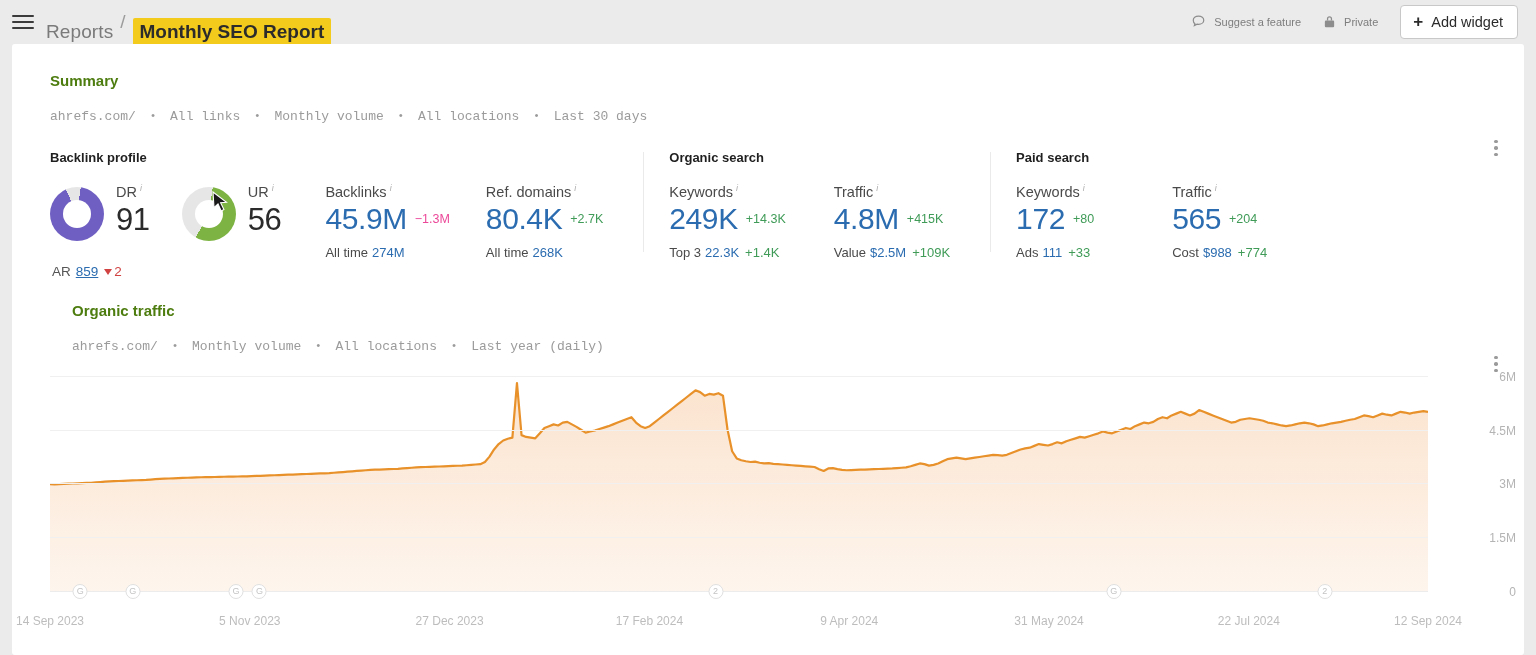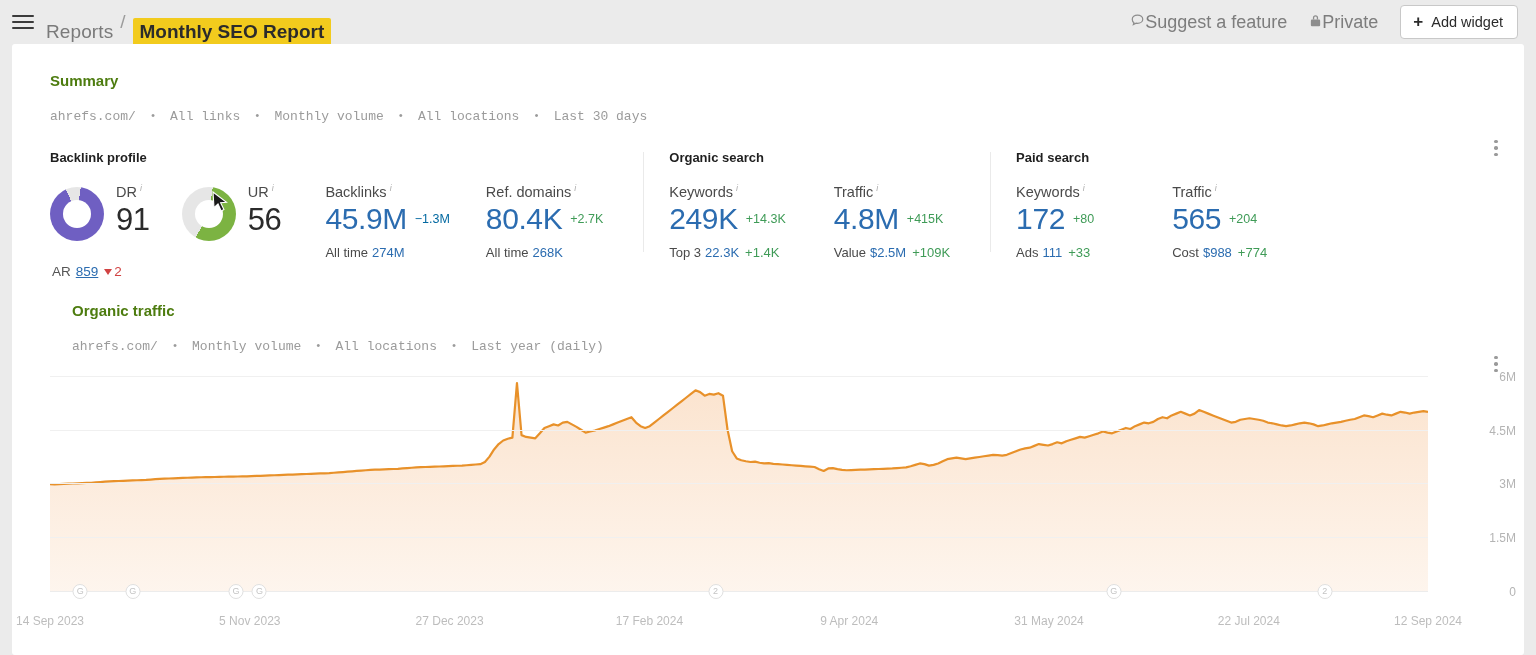--- a/index.html
+++ b/index.html
@@ -31,22 +31,22 @@
   }
   .crumb-sep { font-size: 19px; color: #9c9c9c; margin: 0 7px; }
   .crumb-current {
     font-size: 19px; font-weight: 700; color: #2b2b2b;
     background: #f2cb1d; padding: 3px 7px 16px; border-radius: 2px;
     cursor: text;
     margin-top: 32px;
   }
   .topbar-right { margin-left: auto; display: flex; align-items: center; gap: 22px; }
   .tb-link {
-    display: flex; align-items: center; gap: 0;
-    font-size: 18px; color: #7d7d7d; cursor: pointer; white-space: nowrap;
+    display: flex; align-items: center; gap: 8px;
+    font-size: 11px; color: #7d7d7d; cursor: pointer; white-space: nowrap;
   }
   .add-widget {
     display: flex; align-items: center; gap: 8px;
     font-size: 14.5px; color: #2b2b2b;
     border: 1px solid #c8c8c8; background: #fff;
     border-radius: 4px; padding: 7px 14px 8px 12px; cursor: pointer;
   }
   .plus { font-size: 17px; line-height: 1; font-weight: 600; }
 
   
@@ -93,21 +93,21 @@
   }
   .info {
     font-size: 9px; color: #b0b0b0; vertical-align: super; margin-left: 3px;
     font-style: italic; cursor: pointer;
   }
   .value-row { display: flex; align-items: center; margin-top: 2px; }
   .value { font-size: 30px; color: #2b6cb0; font-weight: 400; letter-spacing: -.4px; }
   .value.dark { color: #2b2b2b; font-size: 31px; }
   .delta { font-size: 12.5px; margin-left: 8px; white-space: nowrap; }
   .delta.up { color: #3f9b57; }
-  .delta.down { color: #0369a1; }
+  .delta.down { color: #ec4899; }
   .sub-row { font-size: 13px; color: #4a4a4a; margin-top: 9px; white-space: nowrap; }
   .sub-row .num { color: #2b6cb0; margin-left: 4px; }
   .sub-row .d { margin-left: 6px; }
   .sub-row .d.up { color: #3f9b57; }
 
   
   .score { display: flex; align-items: flex-start; padding-right: 32px; position: relative; }
   .donut {
     width: 54px; height: 54px; border-radius: 50%;
     position: relative; flex: none; margin-top: 4px;

